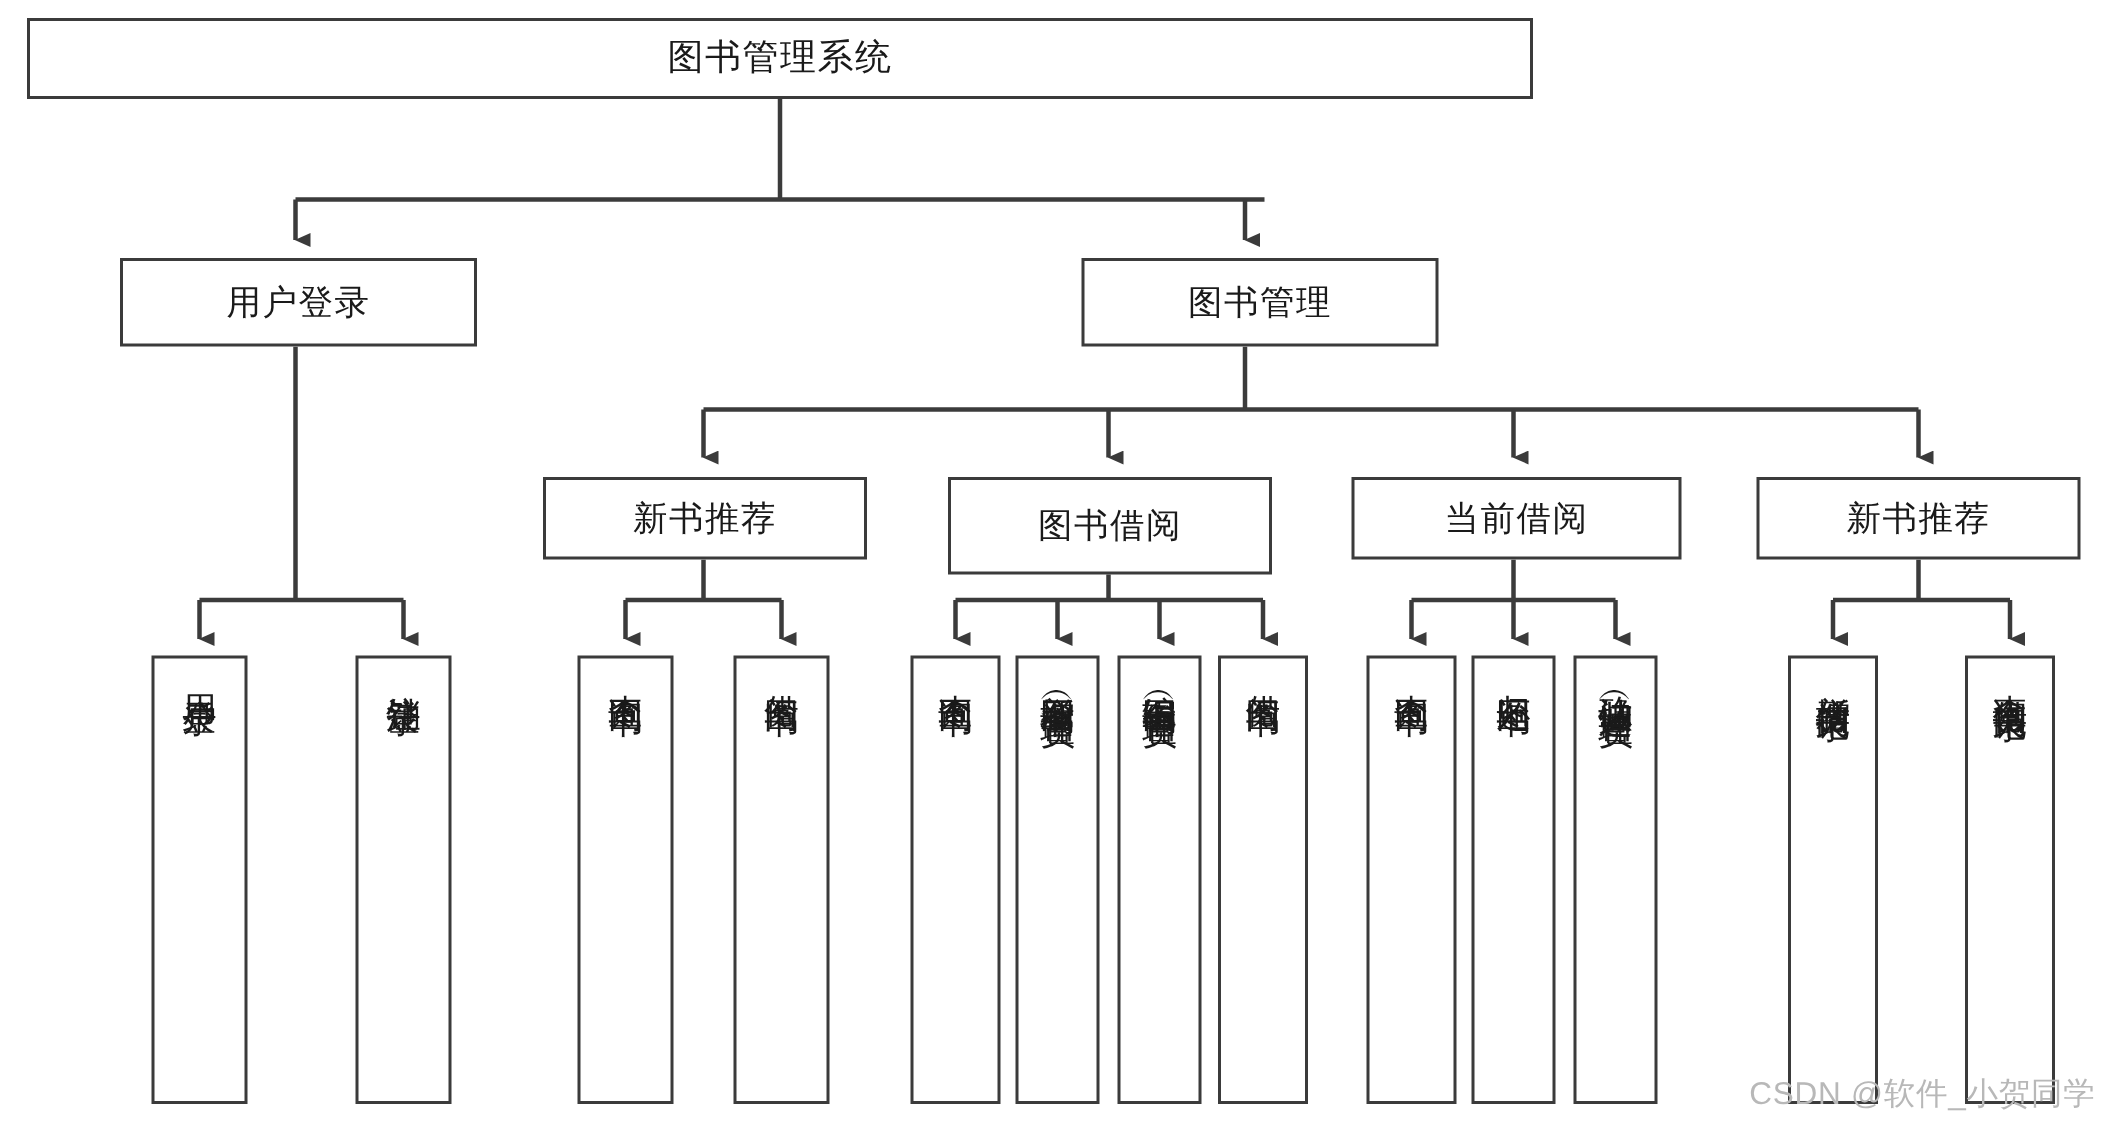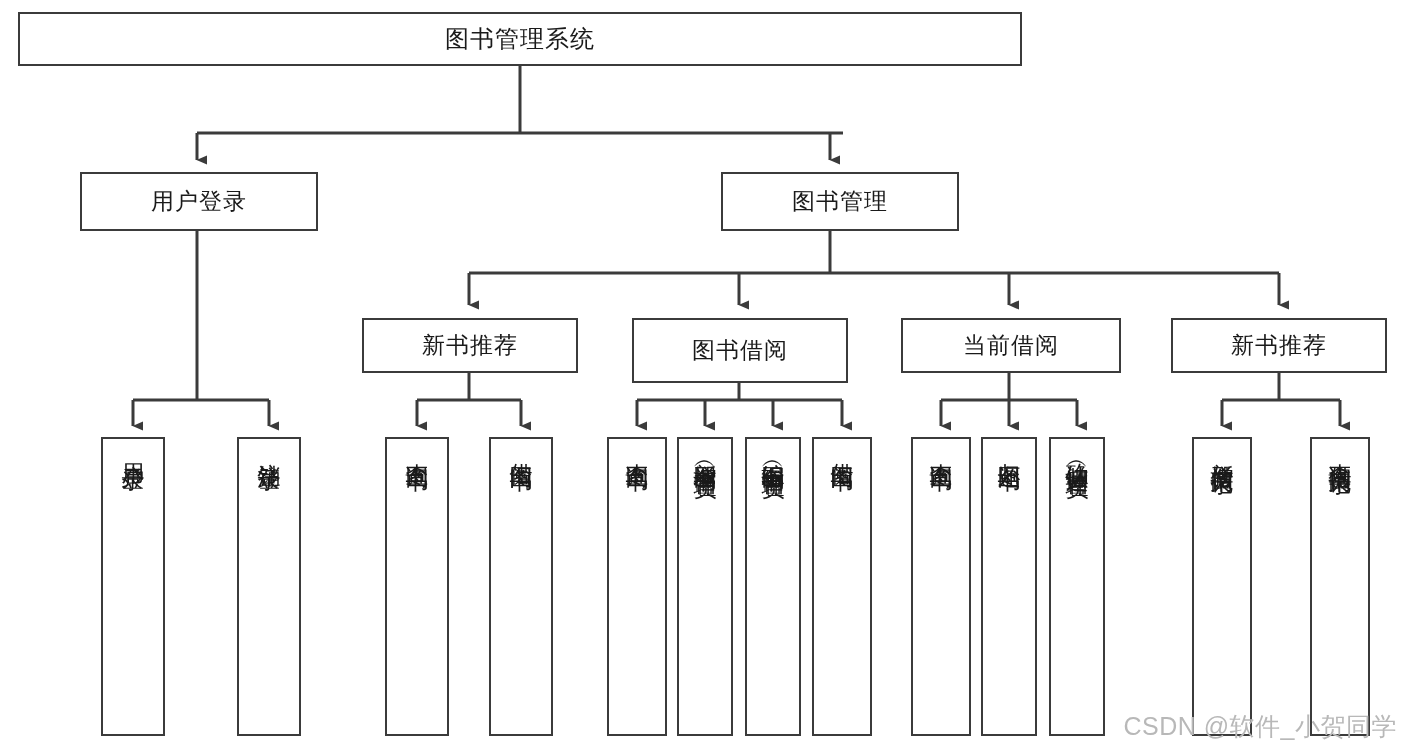--- a/index.html
+++ b/index.html
@@ -61,21 +61,21 @@
     text-orientation: upright;
     font-size: 23px;
     letter-spacing: 2px;
     line-height: 1;
     white-space: nowrap;
   }
   #watermark {
     position: absolute;
     right: 8px;
     bottom: 4px;
-    font-size: 25px;
+    font-size: 21px;
     color: #b8b8b8;
     letter-spacing: 0.5px;
     white-space: nowrap;
     pointer-events: none;
   }
 </style>
 </head>
 <body>
 
 <div id="diagram-root">

